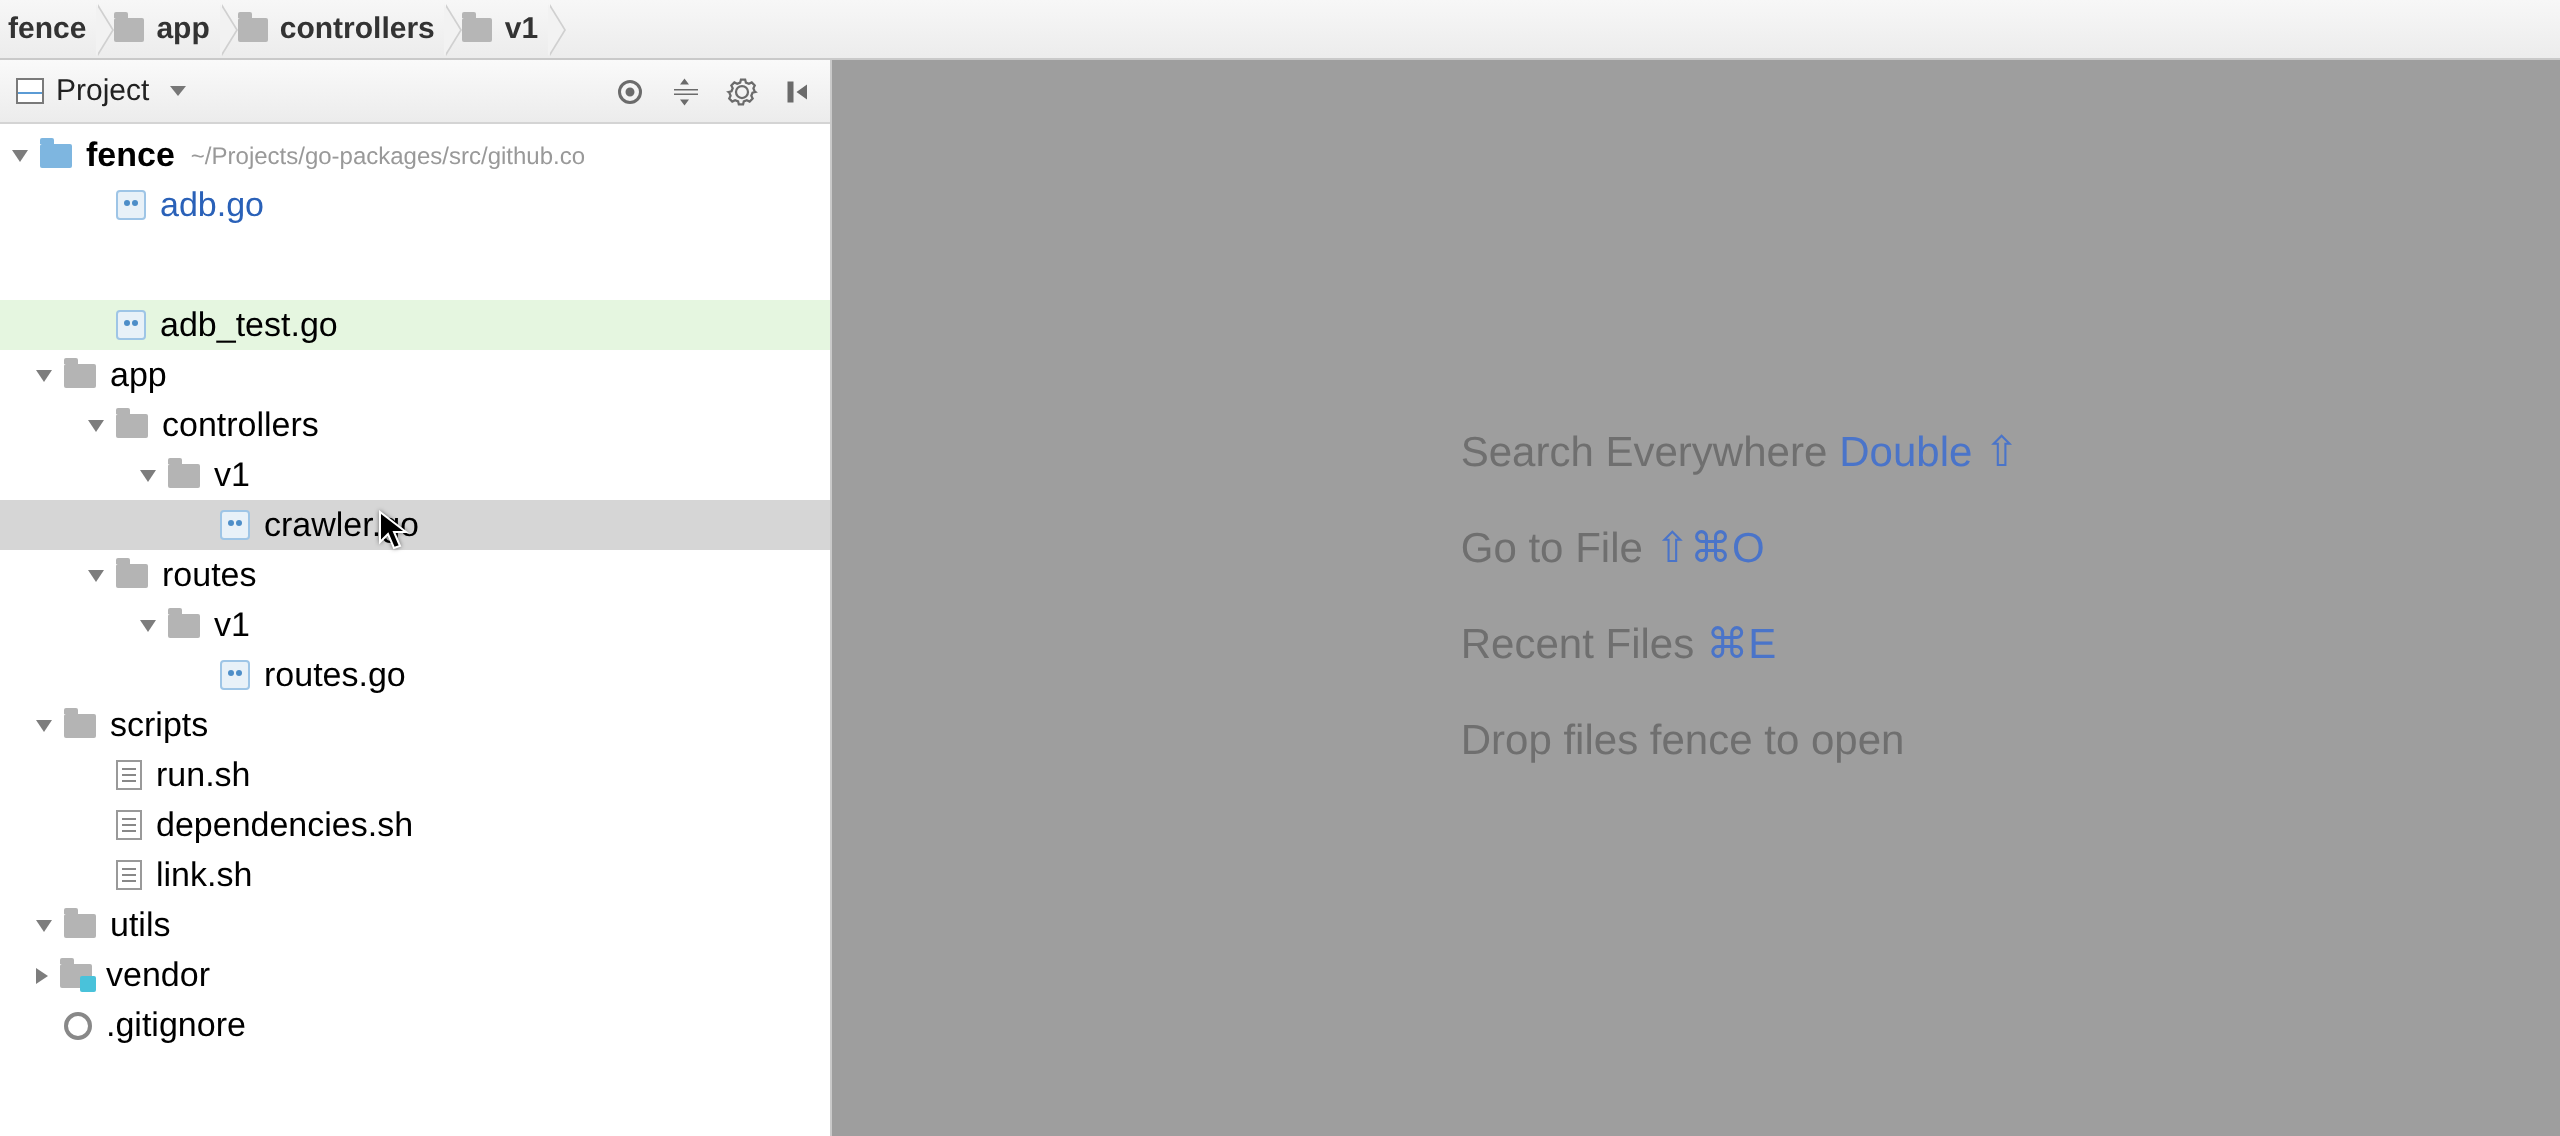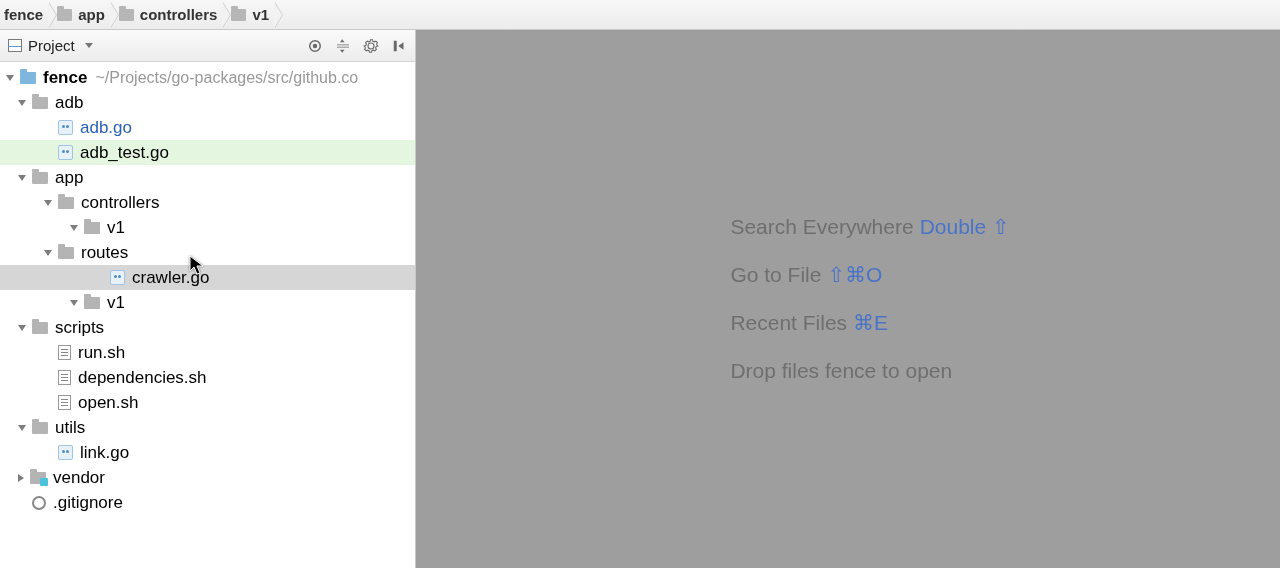--- a/index.html
+++ b/index.html
@@ -126,23 +126,23 @@
   .sh-ic::before {
     content:""; position:absolute; left:2px; top:3px; right:2px; height:1px; background:#888;
     box-shadow: 0 3px 0 #888, 0 6px 0 #888;
   }
   .git-ic {
     width:14px;height:14px;margin-right:7px;position:relative;
   }
   .git-ic::before{content:"";position:absolute;inset:0;border:2px solid #888;border-radius:50%;}
   .row .label { font-weight:400; }
   .row .label.bold { font-weight:600; }
-  .row .path { color:#999; margin-left:8px; font-size:16px; }
+  .row .path { color:#999; margin-left:8px; font-size:12px; }
   .row.selected { background:#d6d6d6; }
-  .row.highlight { background:#e5f6e0; }
+  .row.highlight { background:#e5f6e0;margin-top:35px; }
   .row.blue-text .label { color:#2a61b8; }
 
   
   .cursor {
     position:absolute; left:189px; top:225px; pointer-events:none;
     width:16px; height:22px;
   }
   .cursor svg { width:16px; height:22px; filter:drop-shadow(0 0 1px rgba(0,0,0,.5)); }
 
   
@@ -208,26 +208,20 @@
     <div class="tree">
 
       <div class="row">
         <span class="indent" style="width:6px"></span>
         <span class="arrow"></span>
         <span class="folder-ic2 blue"></span>
         <span class="label bold">fence</span>
         <span class="path">~/Projects/go-packages/src/github.co</span>
       </div>
       <div id="tree-rows">
-          <div class="row">
-            <span class="indent" style="width: 18px;"></span>
-            <span class="arrow"></span>
-            <span class="folder-ic2"></span>
-            <span class="label">adb</span>
-          </div>
           <div class="row blue-text">
             <span class="indent" style="width: 58px;"></span>
             <span class="go-ic"></span>
             <span class="label">adb.go</span>
           </div>
           <div class="row highlight">
             <span class="indent" style="width: 58px;"></span>
             <span class="go-ic"></span>
             <span class="label">adb_test.go</span>
           </div>
@@ -241,69 +235,69 @@
             <span class="indent" style="width: 44px;"></span>
             <span class="arrow"></span>
             <span class="folder-ic2"></span>
             <span class="label">controllers</span>
           </div>
           <div class="row">
             <span class="indent" style="width: 70px;"></span>
             <span class="arrow"></span>
             <span class="folder-ic2"></span>
             <span class="label">v1</span>
-          </div>
-          <div class="row">
-            <span class="indent" style="width: 44px;"></span>
-            <span class="arrow"></span>
-            <span class="folder-ic2"></span>
-            <span class="label">routes</span>
           </div>
           <div class="row selected">
             <span class="indent" style="width: 110px;"></span>
             <span class="go-ic"></span>
             <span class="label">crawler.go</span>
           </div>
           <div class="row">
+            <span class="indent" style="width: 44px;"></span>
+            <span class="arrow"></span>
+            <span class="folder-ic2"></span>
+            <span class="label">routes</span>
+          </div>
+          <div class="row">
             <span class="indent" style="width: 70px;"></span>
             <span class="arrow"></span>
             <span class="folder-ic2"></span>
             <span class="label">v1</span>
+          </div>
+          <div class="row">
+            <span class="indent" style="width: 110px;"></span>
+            <span class="go-ic"></span>
+            <span class="label">routes.go</span>
           </div>
           <div class="row">
             <span class="indent" style="width: 18px;"></span>
             <span class="arrow"></span>
             <span class="folder-ic2"></span>
             <span class="label">scripts</span>
           </div>
           <div class="row">
             <span class="indent" style="width: 58px;"></span>
             <span class="sh-ic"></span>
             <span class="label">run.sh</span>
           </div>
           <div class="row">
             <span class="indent" style="width: 58px;"></span>
             <span class="sh-ic"></span>
             <span class="label">dependencies.sh</span>
           </div>
           <div class="row">
             <span class="indent" style="width: 58px;"></span>
             <span class="sh-ic"></span>
-            <span class="label">open.sh</span>
+            <span class="label">link.sh</span>
           </div>
           <div class="row">
             <span class="indent" style="width: 18px;"></span>
             <span class="arrow"></span>
             <span class="folder-ic2"></span>
             <span class="label">utils</span>
-          </div>
-          <div class="row">
-            <span class="indent" style="width: 58px;"></span>
-            <span class="go-ic"></span>
-            <span class="label">link.go</span>
           </div>
           <div class="row">
             <span class="indent" style="width: 18px;"></span>
             <span class="arrow closed"></span>
             <span class="folder-ic2 teal"></span>
             <span class="label">vendor</span>
           </div>
           <div class="row">
             <span class="indent" style="width: 32px;"></span>
             <span class="git-ic"></span>

